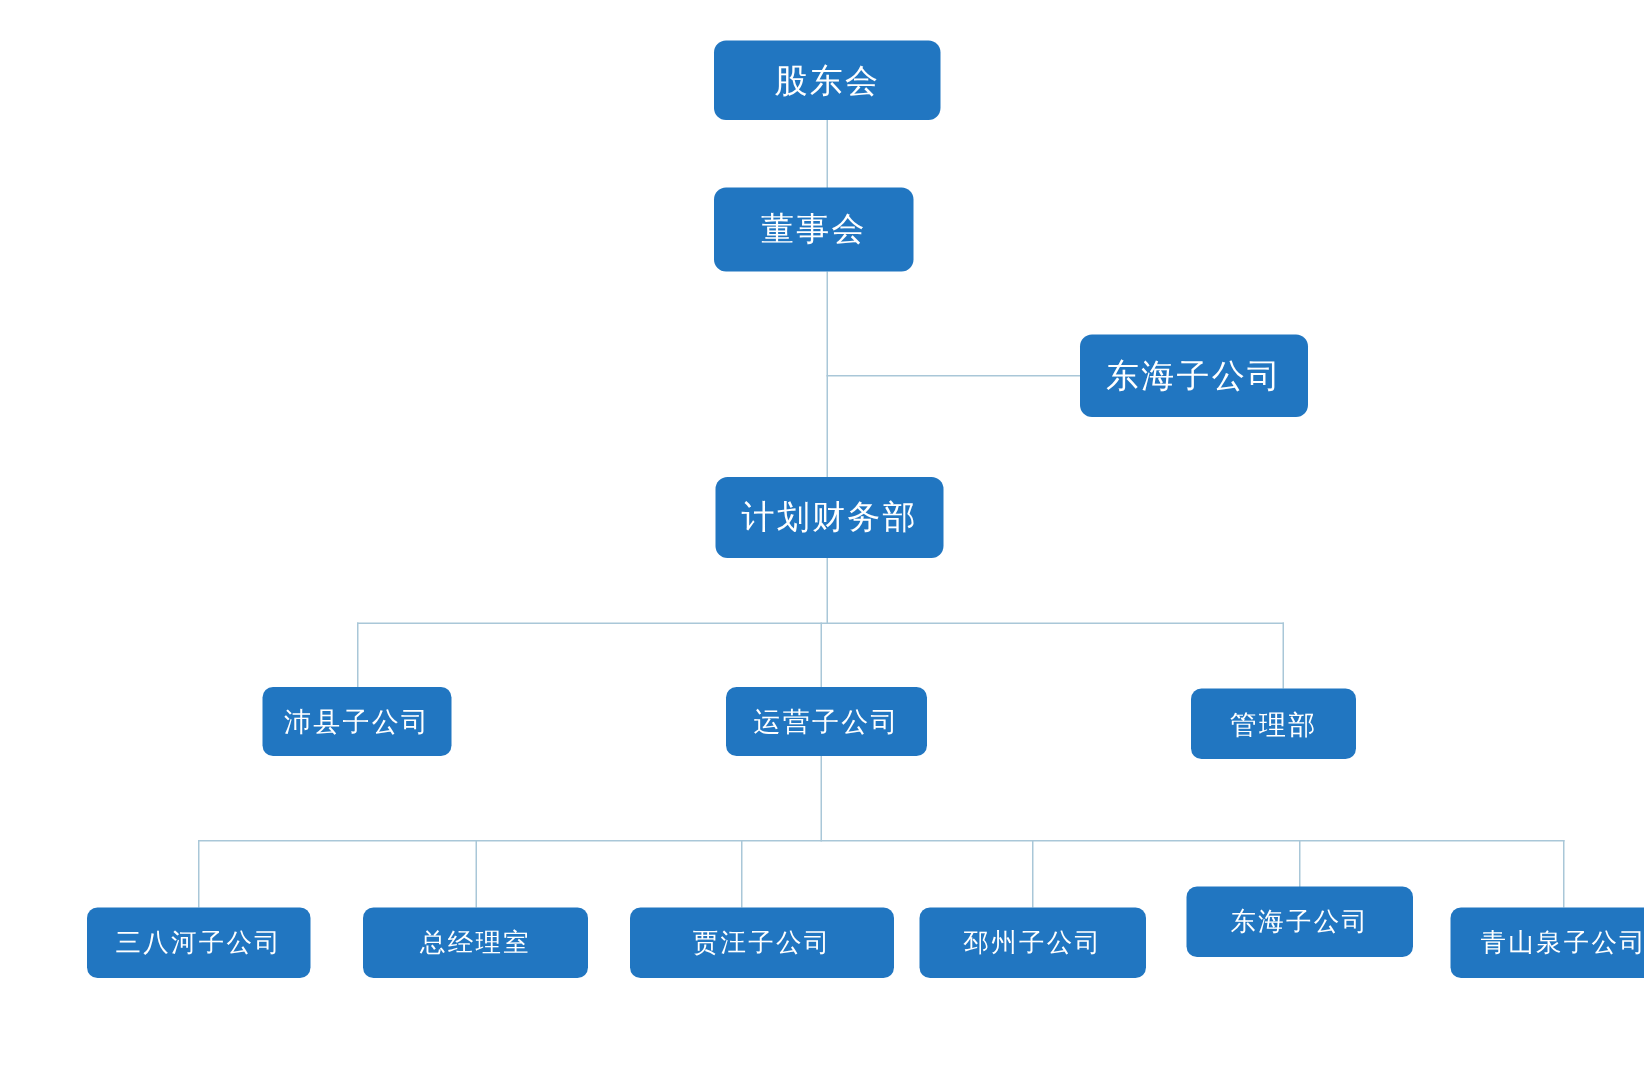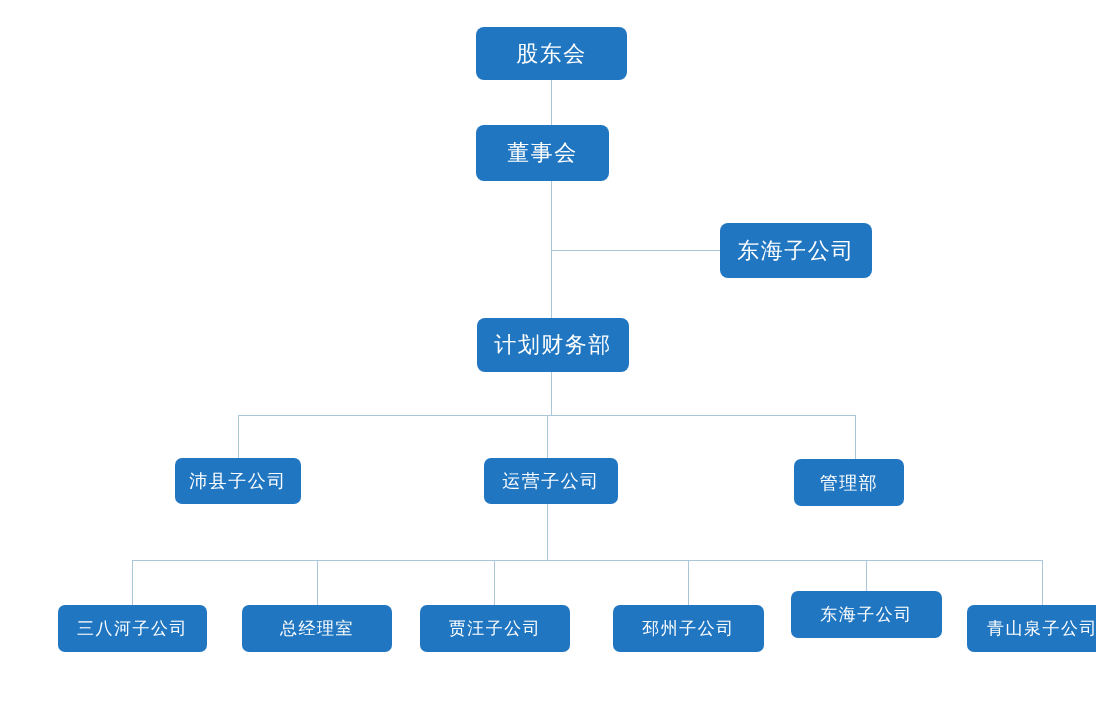--- a/index.html
+++ b/index.html
@@ -63,18 +63,18 @@
   <div class="node lv1" style="left:673px;top:223px;width:152px;height:55px">东海子公司</div>
 
   <div class="node lv1" style="left:430px;top:318px;width:152px;height:54px">计划财务部</div>
 
   <div class="node lv2" style="left:128px;top:458px;width:126px;height:46px">沛县子公司</div>
   <div class="node lv2" style="left:437px;top:458px;width:134px;height:46px">运营子公司</div>
   <div class="node lv2" style="left:747px;top:459px;width:110px;height:47px">管理部</div>
 
   <div class="node lv3" style="left:11px;top:605px;width:149px;height:47px">三八河子公司</div>
   <div class="node lv3" style="left:195px;top:605px;width:150px;height:47px">总经理室</div>
-  <div class="node lv3" style="left:373px;top:605px;width:150px;height:47px">贾汪子公司</div>
+  <div class="node lv3" style="left:373px;top:605px;width:176px;height:47px">贾汪子公司</div>
   <div class="node lv3" style="left:566px;top:605px;width:151px;height:47px">邳州子公司</div>
   <div class="node lv3" style="left:744px;top:591px;width:151px;height:47px">东海子公司</div>
   <div class="node lv3" style="left:920px;top:605px;width:151px;height:47px">青山泉子公司</div>
 
 </div>
 
 </body></html>

